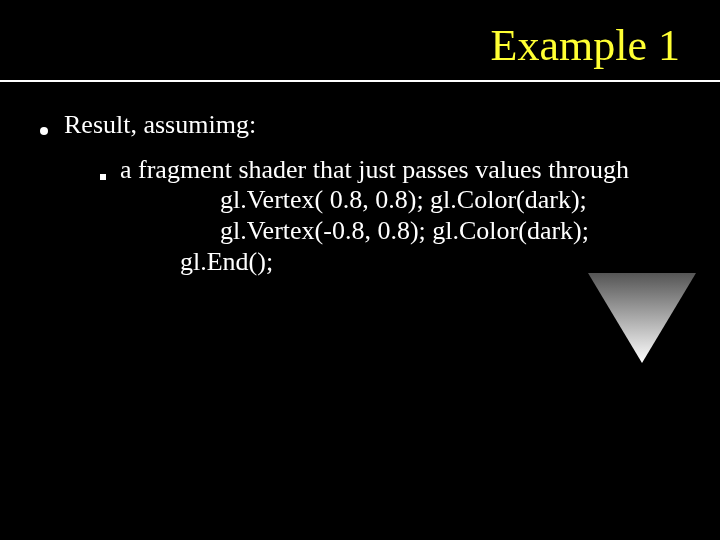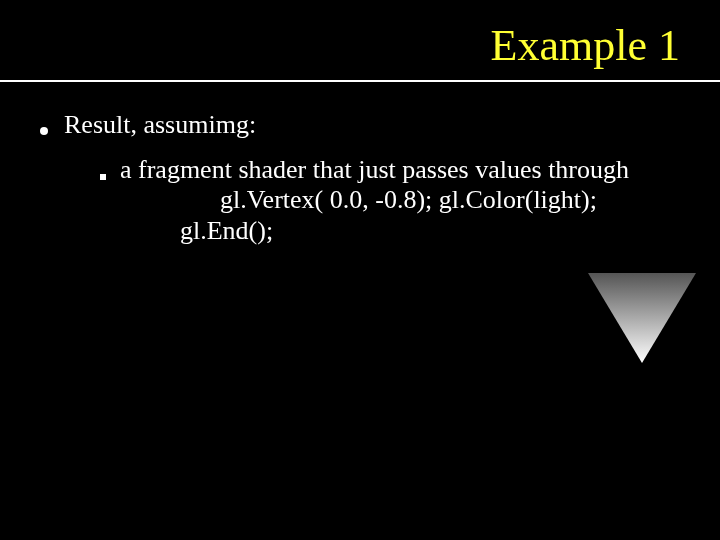--- a/index.html
+++ b/index.html
@@ -103,21 +103,22 @@
     </div>
 
     <div class="sub">
 
       <div class="sub-row">
         <div class="sub-sq"></div>
         <div>a fragment shader that just passes values through</div>
       </div>
 
 
-      <div class="code-indent2">gl.Vertex( 0.0, -0.8); gl.Color(light);</div>
+      <div class="code-indent2">gl.Vertex( 0.8,  0.8); gl.Color(dark);</div>
+      <div class="code-indent2">gl.Vertex(-0.8,  0.8); gl.Color(dark);</div>
       <div class="code-indent">gl.End();</div>
 
     </div>
   </div>
 
   <div class="triangle-box">
     <svg width="120" height="100" viewBox="0 0 120 100">
       <defs>
         <linearGradient id="g" x1="0" y1="0" x2="0" y2="1">
           <stop offset="0%" stop-color="#555555"></stop>

